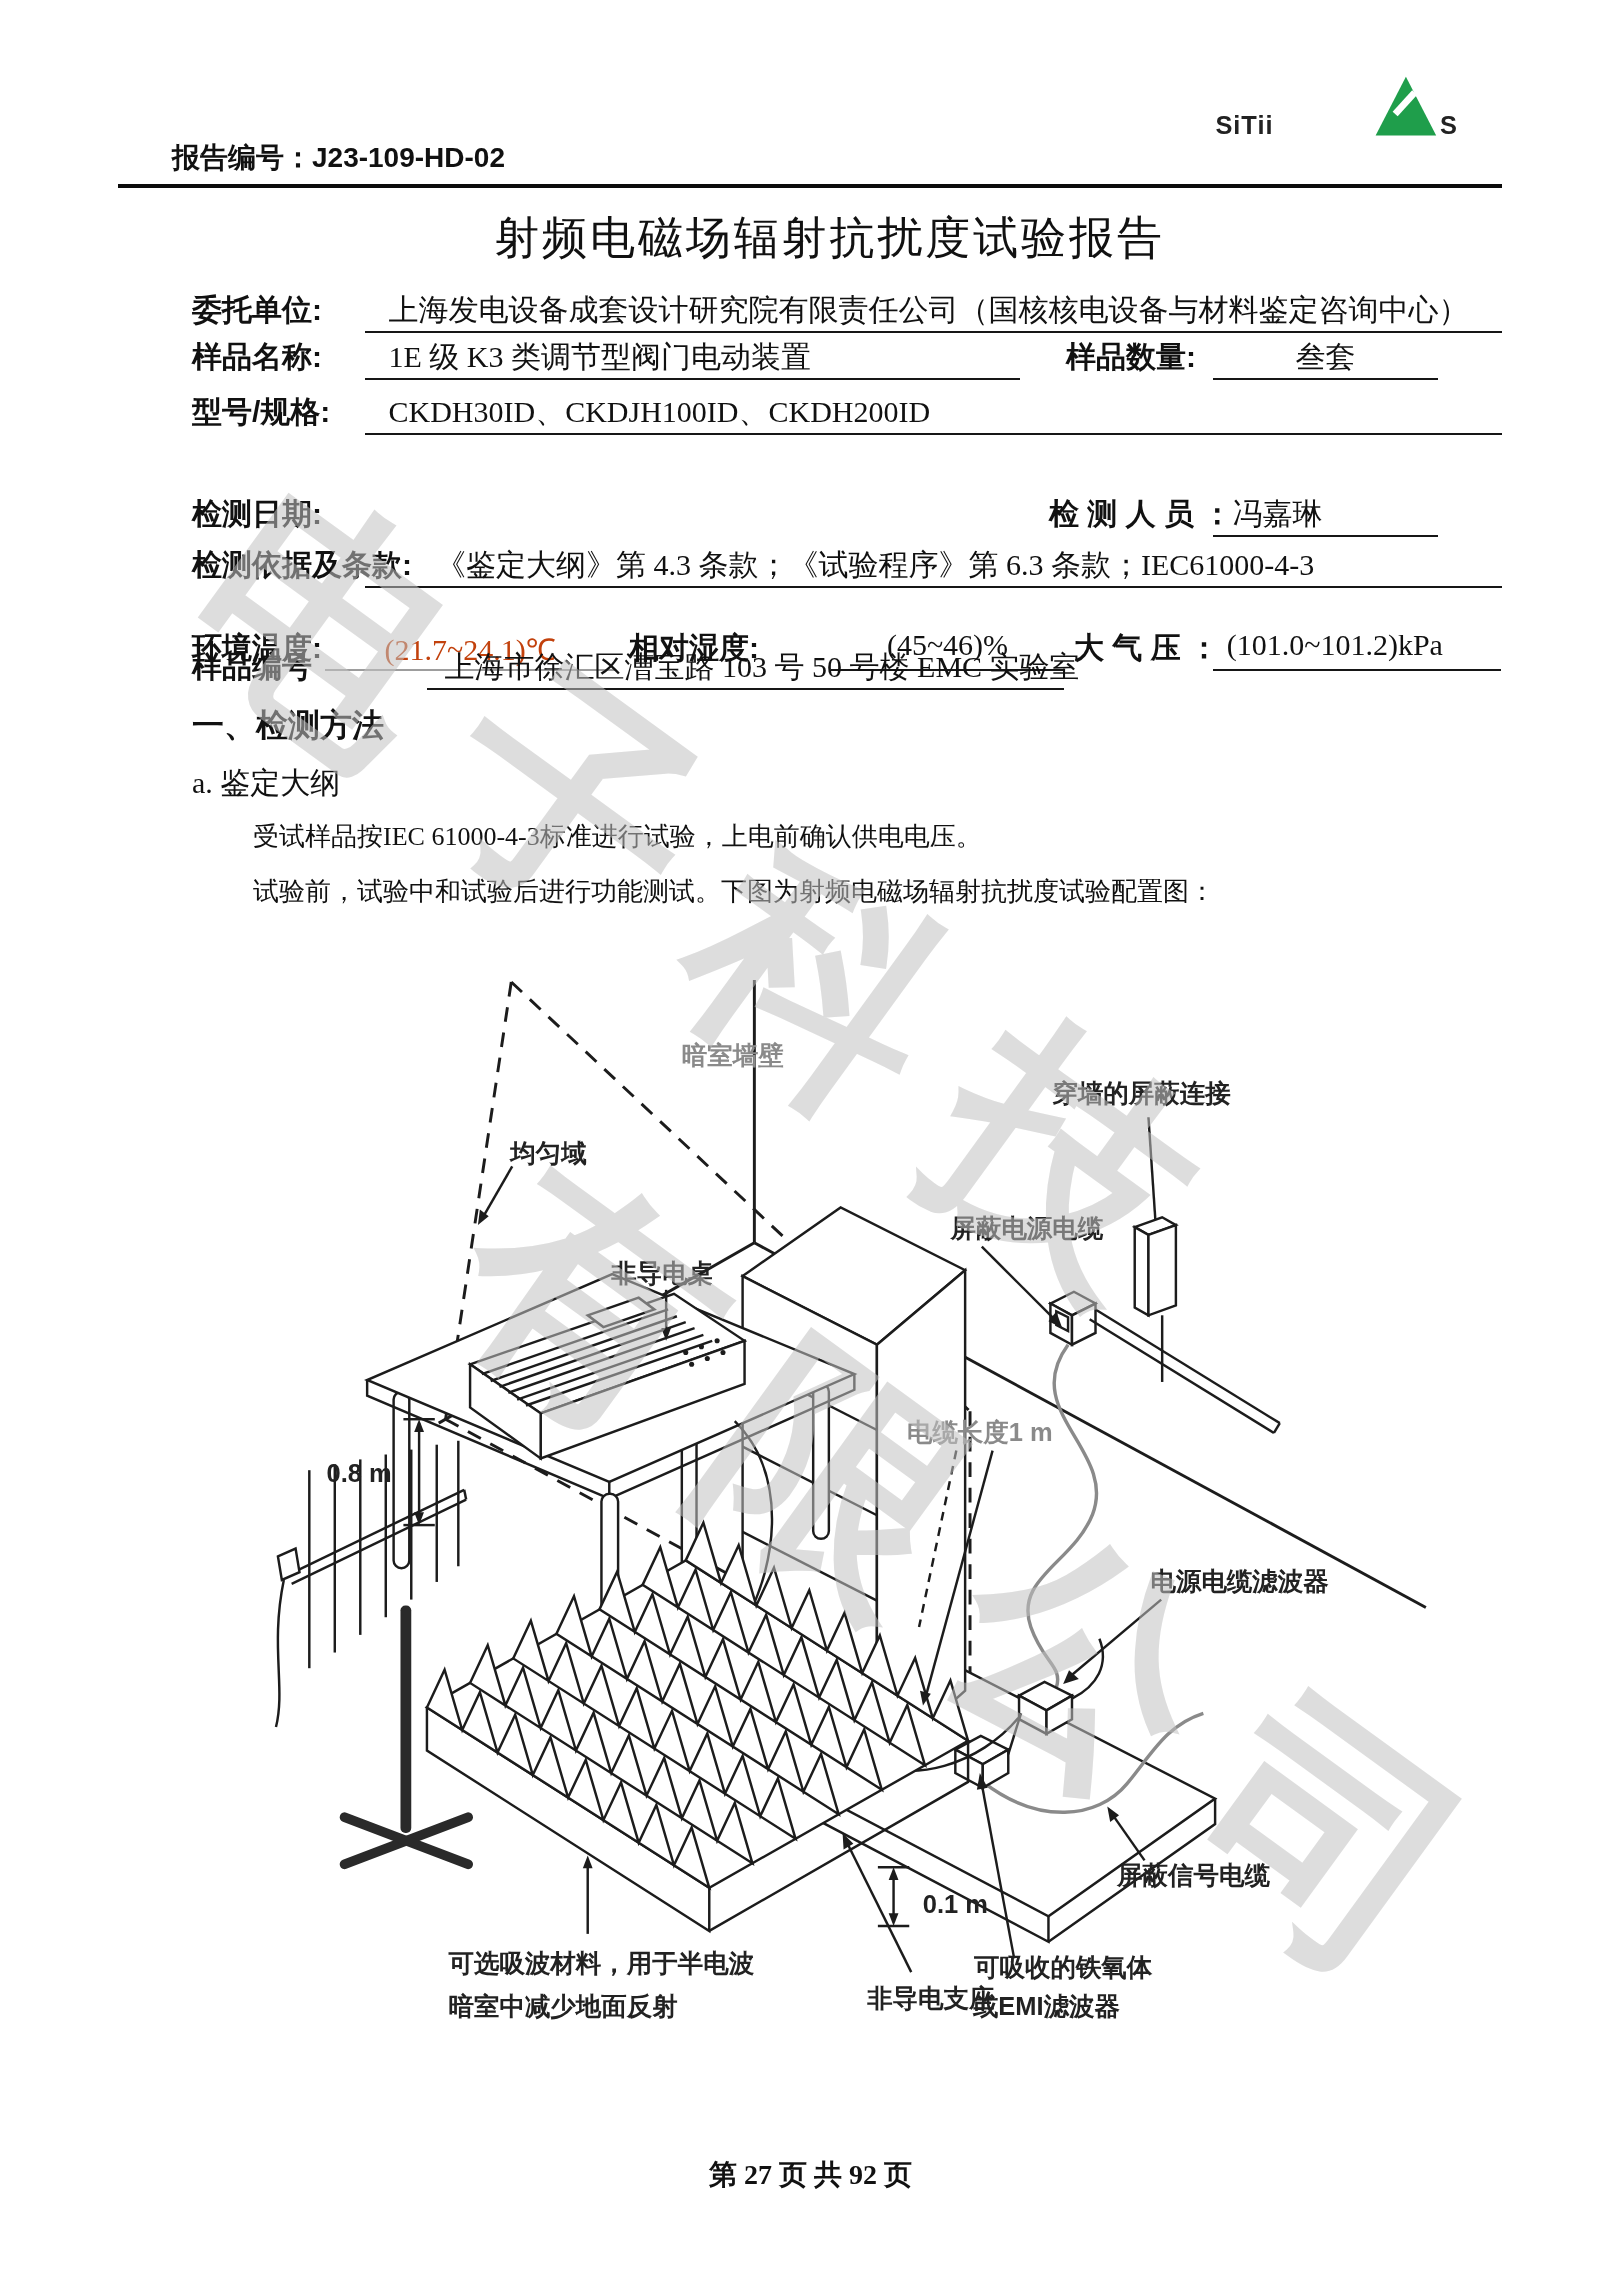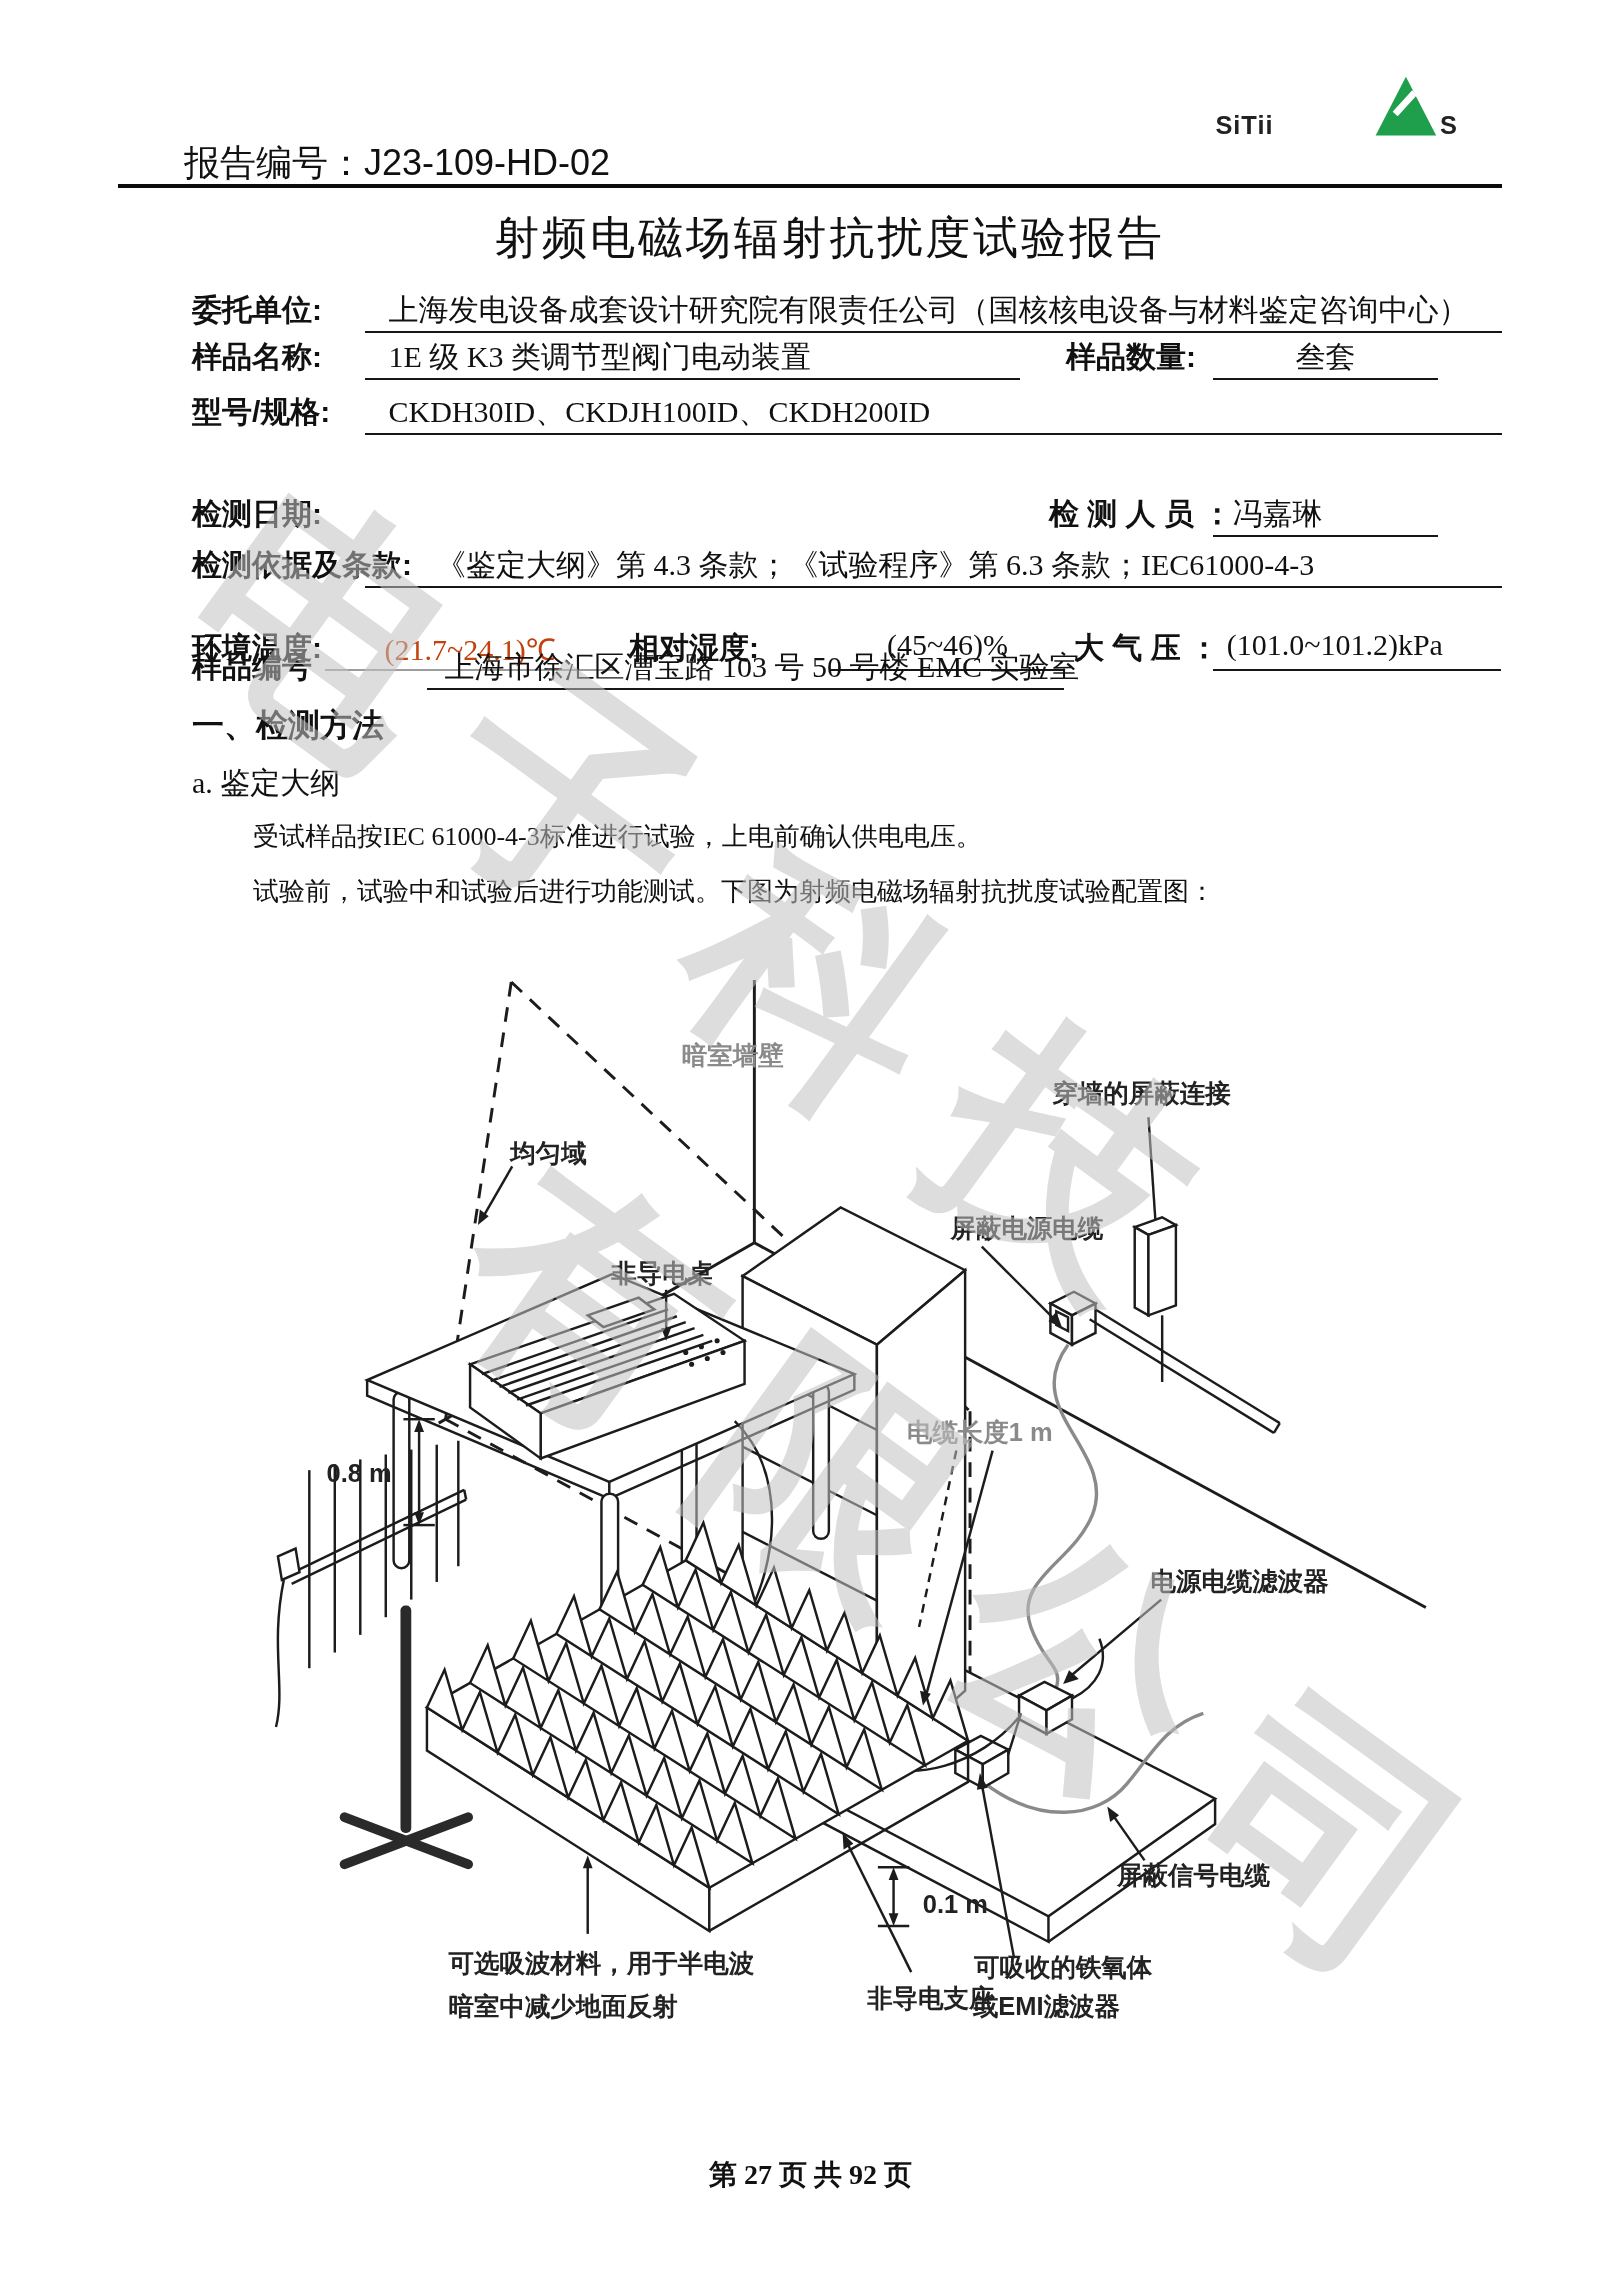--- a/index.html
+++ b/index.html
@@ -1,20 +1,20 @@
 <!DOCTYPE html>
 <html><head>
 <meta charset="utf-8">
 <style>
   html,body{margin:0;padding:0;background:#9a9a9a;}
   .page{position:relative;width:1621px;height:2293px;background:#ffffff;overflow:hidden;
         font-family:"Liberation Serif",serif;color:#111;}
   .abs{position:absolute;}
   
-  .report-no{left:184px;top:139px;font-family:"Liberation Sans",sans-serif;font-weight:normal;font-size:36px;}
+  .report-no{left:172px;top:139px;font-family:"Liberation Sans",sans-serif;font-weight:bold;font-size:28px;}
   .head-rule{left:118px;top:184px;width:1384px;height:3.9px;background:#0b0b0b;}
   
   .doc-title{left:0;top:208px;width:1621px;text-align:center;font-family:"Liberation Sans",sans-serif;
              font-weight:normal;font-size:45px;letter-spacing:2.9px;margin-left:19px;}
   
   .trow{position:absolute;left:0;top:0;width:1615px;height:51px;}
   .lbl{position:absolute;font-family:"Liberation Sans",sans-serif;font-weight:bold;font-size:30px;white-space:nowrap;}
   .val{position:absolute;font-size:30px;border-bottom:2.9px solid #161616;height:43px;white-space:nowrap;box-sizing:border-box;}
   .gray{color:#c2410c;border-color:#9d9d9d;}
   

